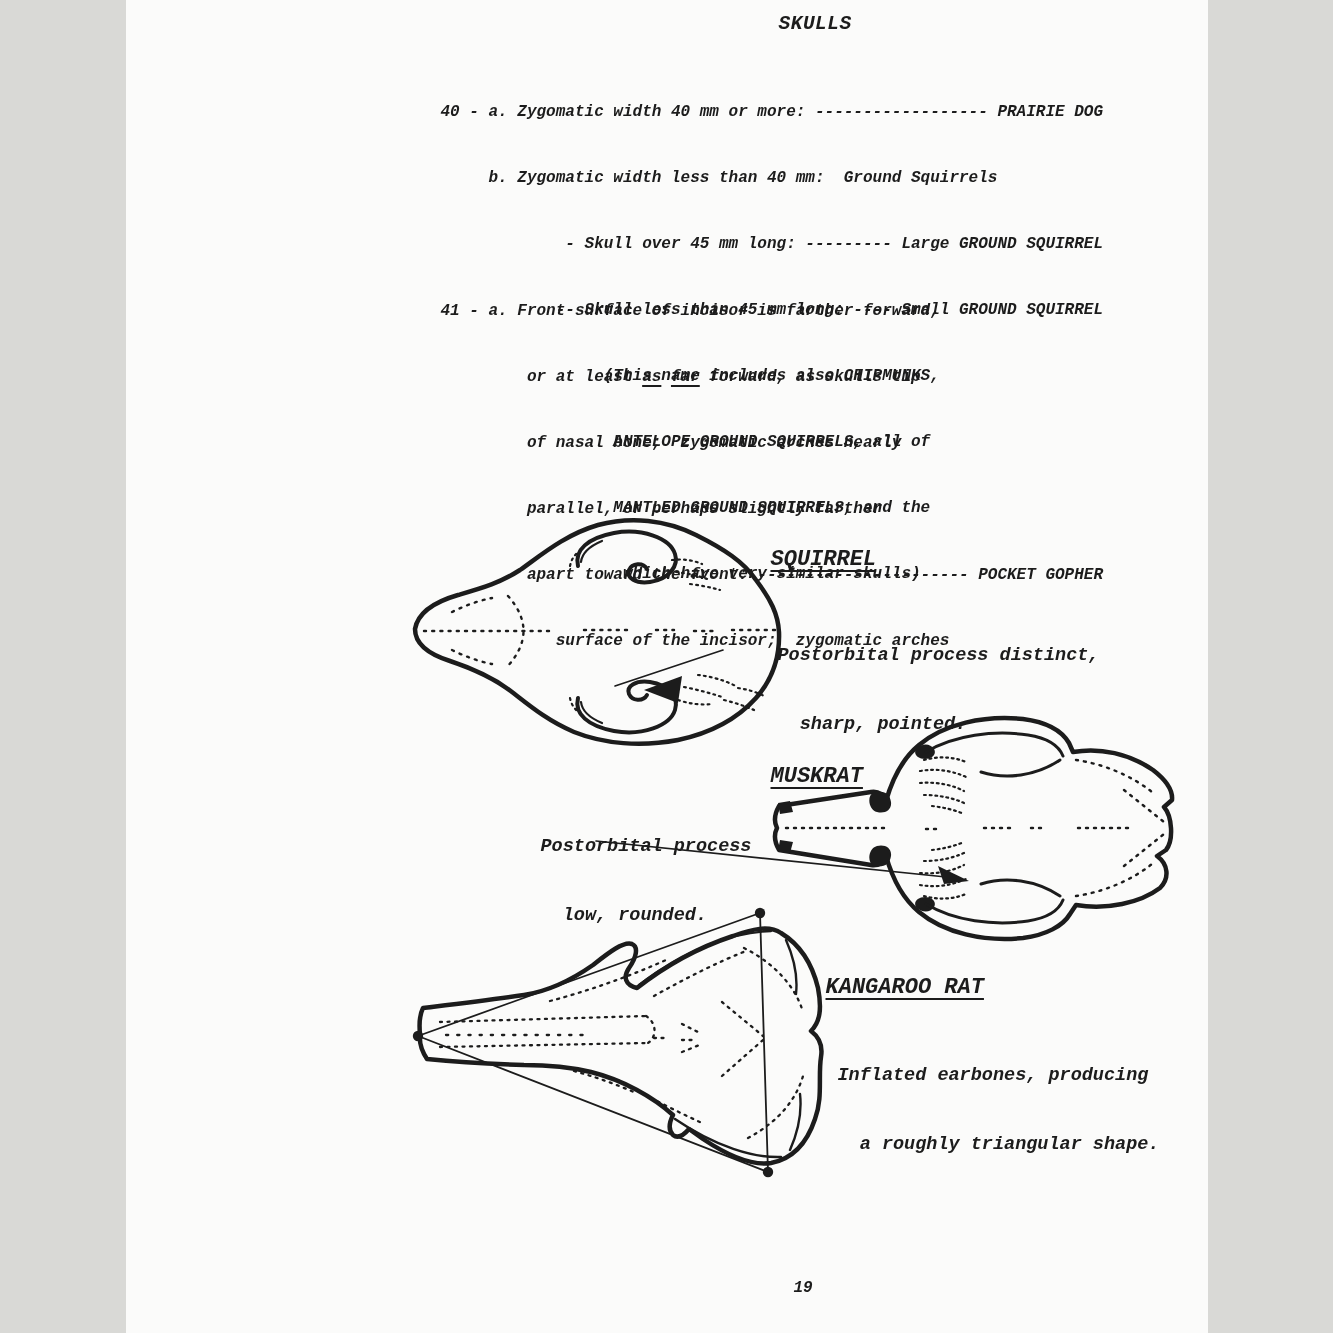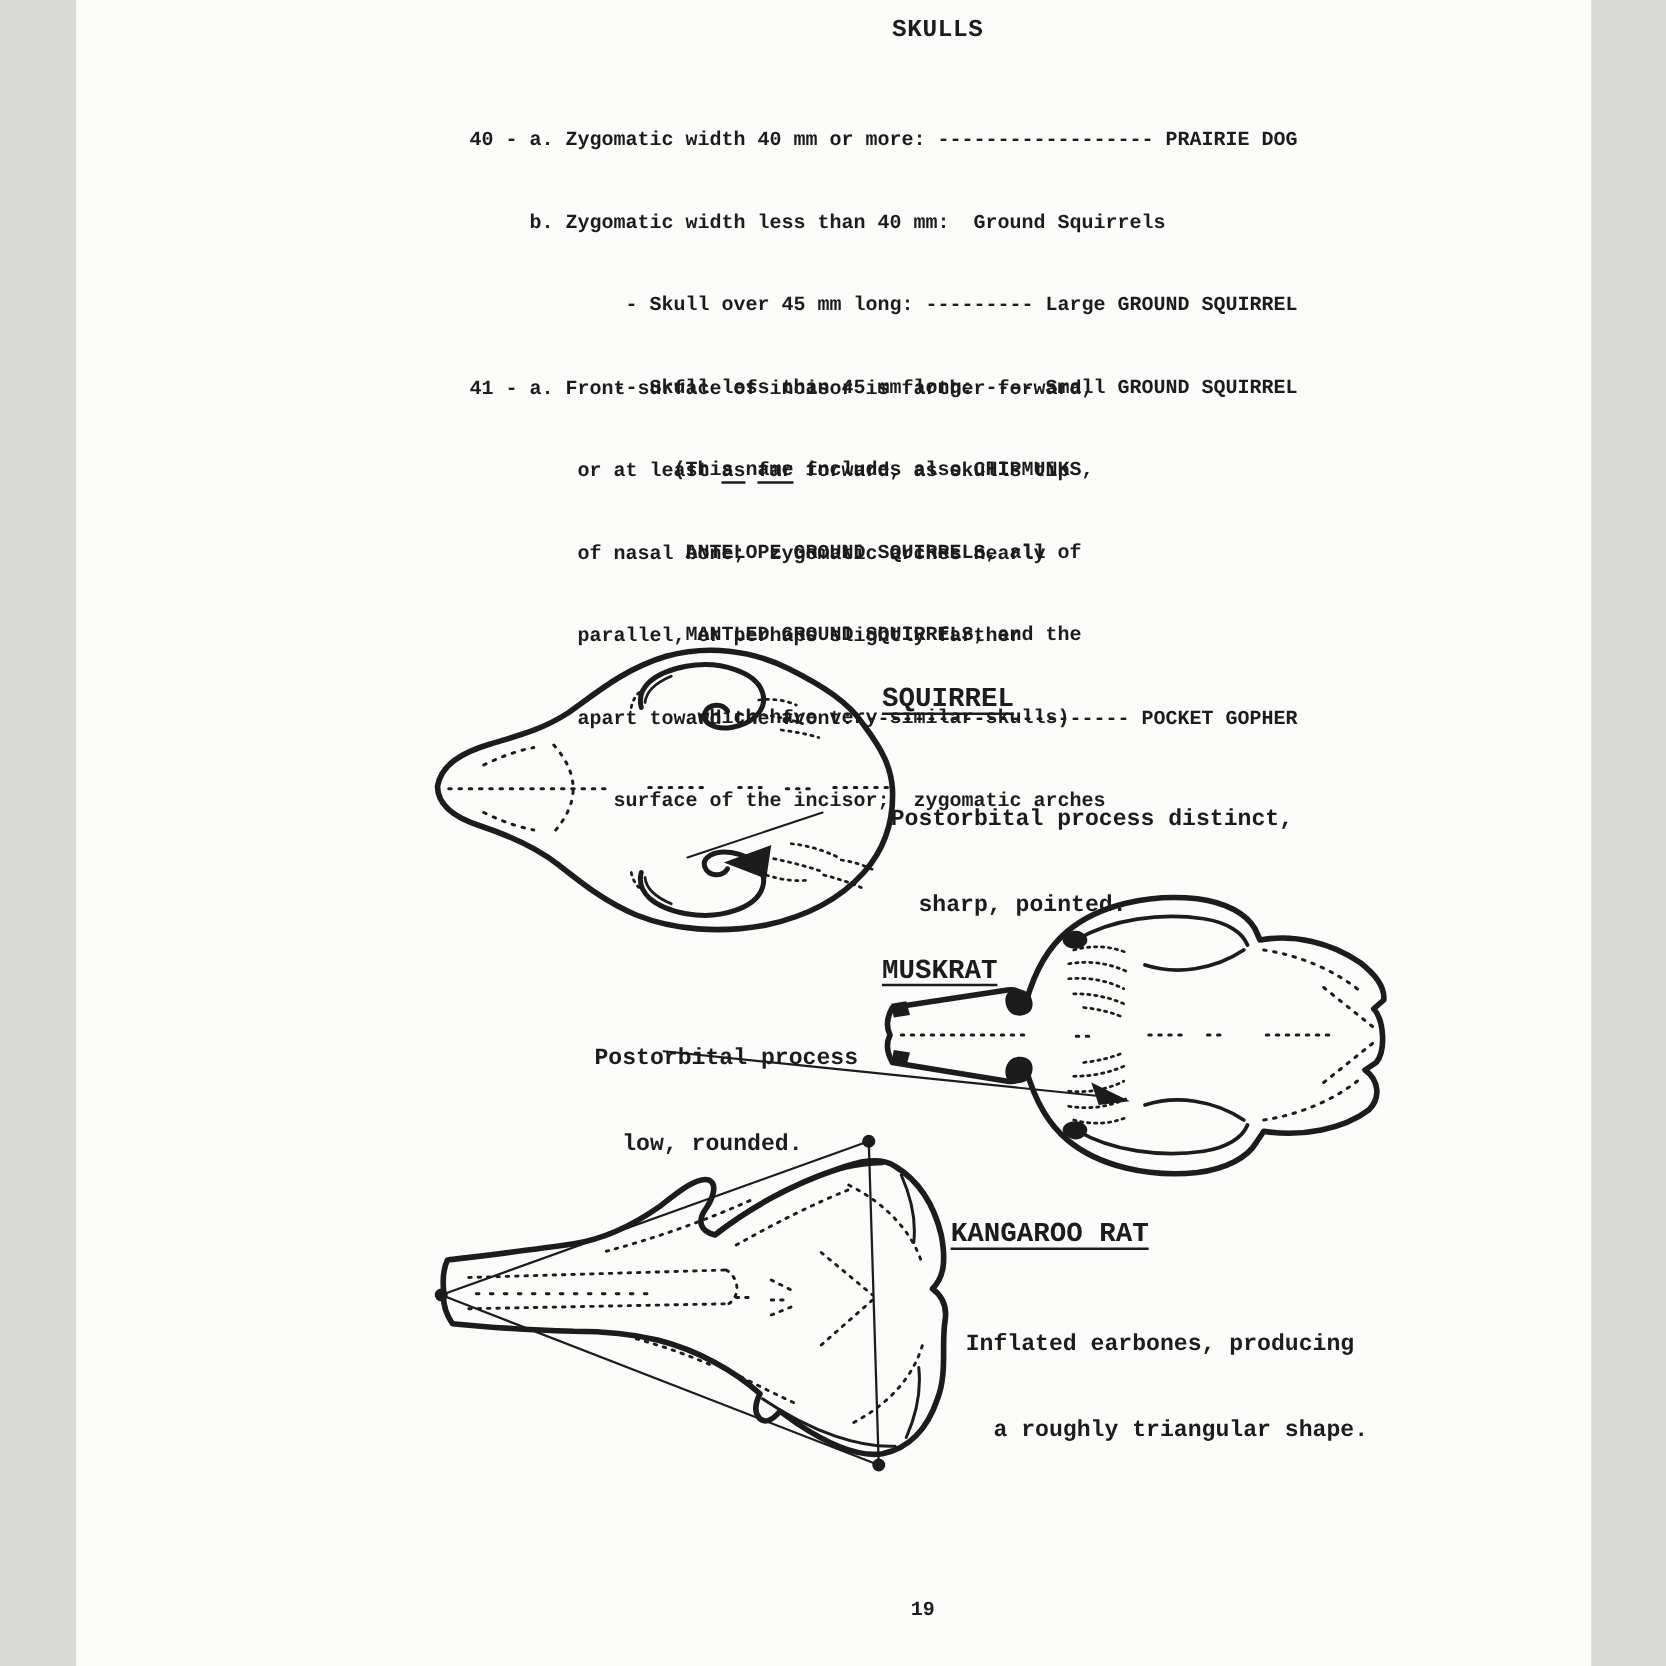--- a/index.html
+++ b/index.html
@@ -1,23 +1,24 @@
 <!DOCTYPE html>
 <html><head>
 <meta charset="utf-8">
 <style>
   html,body{margin:0;padding:0;background:#d9d9d6;}
   .page{
     position:relative;
-    width:1212px;height:1333px;
+    width:1082px;height:1333px;
     margin:0 auto;
     background:#fbfbfa;
     overflow:hidden;
     font-family:"Liberation Mono", monospace;
     color:#1c1c1c;
+    font-style:italic;
   }
   .mono{
     position:absolute;
     white-space:pre;
     font-family:"Liberation Mono", monospace;
     font-weight:600;
     font-size:16px;
     line-height:22px;
     color:#1c1c1c;
   }

